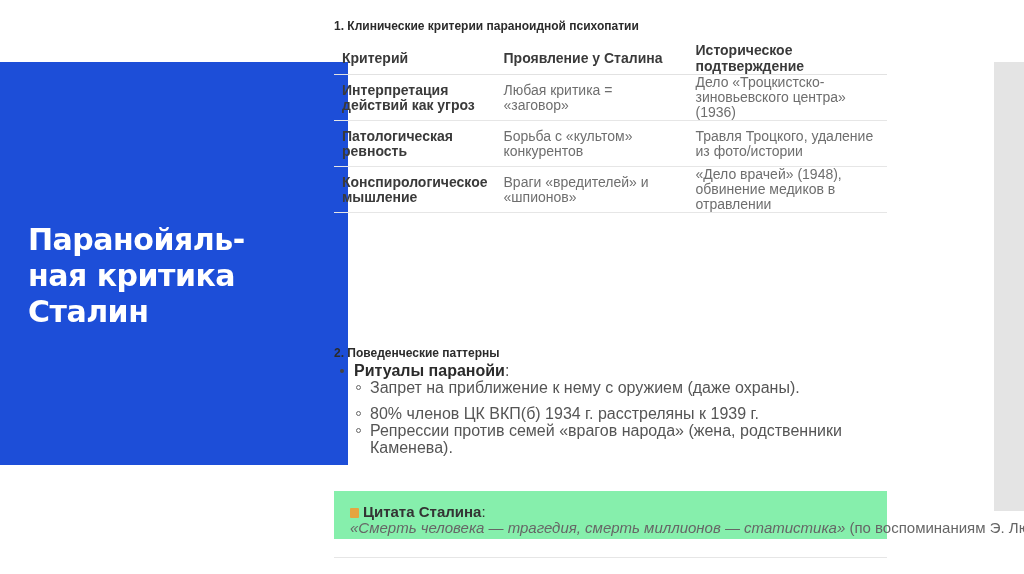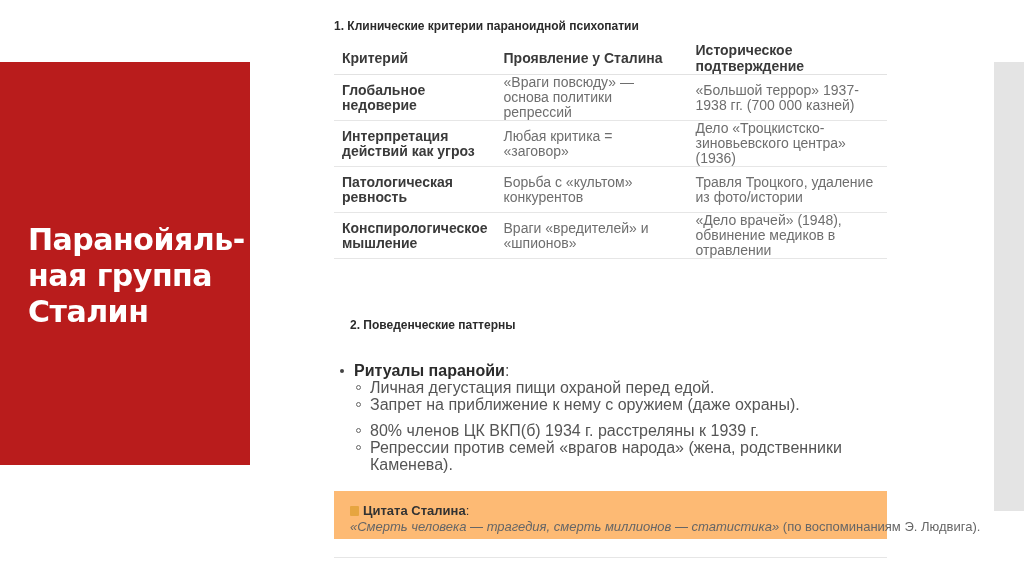--- a/index.html
+++ b/index.html
@@ -3,41 +3,41 @@
   <meta charset="utf-8">
   <style>
     html, body { margin: 0; padding: 0; }
     body {
       width: 1024px; height: 574px; position: relative; overflow: hidden;
       background: #ffffff;
       font-family: "Liberation Sans", sans-serif;
       color: #333;
     }
     .title-panel {
-      position: absolute; left: 0; top: 62px; width: 250px; height: 403px;
-      background: #b91c1c;
+      position: absolute; left: 0; top: 62px; width: 348px; height: 403px;
+      background: #1d4ed8;
     }
     .title-text {
       position: absolute; left: 28px; top: 160px; width: 240px;
       color: #ffffff; font-family: "DejaVu Sans", sans-serif; font-weight: bold;
       font-size: 30px; line-height: 36px; letter-spacing: -0.5px;
     }
     .scroll-strip {
       position: absolute; left: 994px; top: 62px; width: 30px; height: 449px;
       background: #e4e4e4;
     }
     .doc {
       position: absolute; left: 334px; top: 0; width: 553px;
     }
     .h2 {
       position: absolute; font-size: 12px; font-weight: bold; color: #2b2b2b;
       white-space: nowrap;
     }
     .h2.s1 { left: 0; top: 19px; }
-    .h2.s2 { left: 0; top: 318px; margin-left: 16px; }
+    .h2.s2 { left: 0; top: 346px; }
     table.crit {
       position: absolute; left: 0; top: 42px; width: 553px;
       border-collapse: collapse; font-size: 14px;
     }
     table.crit th {
       text-align: left; font-weight: bold; color: #3a3a3a; height: 32px;
       border-bottom: 1px solid #e2e2e2; padding: 0 8px; vertical-align: middle;
     }
     table.crit td {
       height: 45px; border-bottom: 1px solid #e6e6e6; padding: 0 8px;
@@ -56,63 +56,58 @@
     }
     .bul b { color: #2b2b2b; }
     .sub { position: relative; padding-left: 36px; line-height: 17px; color: #555; }
     .sub::before {
       content: ""; position: absolute; left: 22px; top: 6px; width: 3px; height: 3px;
       border-radius: 50%; border: 1px solid #666;
     }
     .group { margin-bottom: 9px; }
     .quote {
       position: absolute; left: 0; top: 491px; width: 553px; height: 48px;
-      background: #fdba74; font-size: 13px; color: #666;
+      background: #86efac; font-size: 15px; color: #666;
     }
     .quote .qhead { position: absolute; left: 16px; top: 12px; color: #333; font-weight: bold; }
     .quote .qicon {
       display: inline-block; width: 9px; height: 10px; background: #e6a540;
       margin-right: 4px; vertical-align: -1px; border-radius: 1px;
     }
     .quote .qtext { position: absolute; left: 16px; top: 28px; white-space: nowrap; }
     .quote .qtext i { color: #666; }
     .bottom-rule {
       position: absolute; left: 0; top: 557px; width: 553px; height: 1px; background: #e6e6e6;
     }
   </style>
 </head>
 <body>
 
 <div class="title-panel">
   <div class="title-text">
     <div>Паранойяль-</div>
-    <div>ная группа</div>
+    <div>ная критика</div>
     <div>Сталин</div>
   </div>
 </div>
 
 <div class="scroll-strip"></div>
 
 <div class="doc">
   <div class="h2 s1">1. Клинические критерии параноидной психопатии</div>
 
   <table class="crit">
     <thead>
       <tr>
         <th>Критерий</th>
         <th>Проявление у Сталина</th>
         <th>Историческое подтверждение</th>
       </tr>
     </thead>
     <tbody>
-      <tr>
-        <td class="c0">Глобальное недоверие</td>
-        <td class="c1">«Враги повсюду» — основа политики репрессий</td>
-        <td>«Большой террор» 1937-1938 гг. (700 000 казней)</td>
-      </tr>
       <tr>
         <td class="c0">Интерпретация действий как угроз</td>
         <td class="c1">Любая критика = «заговор»</td>
         <td>Дело «Троцкистско-зиновьевского центра» (1936)</td>
       </tr>
       <tr>
         <td class="c0">Патологическая ревность</td>
         <td class="c1">Борьба с «культом» конкурентов</td>
         <td>Травля Троцкого, удаление из фото/истории</td>
       </tr>
@@ -122,21 +117,20 @@
         <td>«Дело врачей» (1948), обвинение медиков в отравлении</td>
       </tr>
     </tbody>
   </table>
 
   <div class="h2 s2">2. Поведенческие паттерны</div>
 
   <div class="bullets">
     <div class="group">
       <div class="bul"><b>Ритуалы паранойи</b><span>:</span></div>
-      <div class="sub">Личная дегустация пищи охраной перед едой.</div>
       <div class="sub">Запрет на приближение к нему с оружием (даже охраны).</div>
     </div>
     <div class="group">
       <div class="sub">80% членов ЦК ВКП(б) 1934 г. расстреляны к 1939 г.</div>
       <div class="sub">Репрессии против семей «врагов народа» (жена, родственники Каменева).</div>
     </div>
   </div>
 
   <div class="quote">
     <div class="qhead">

